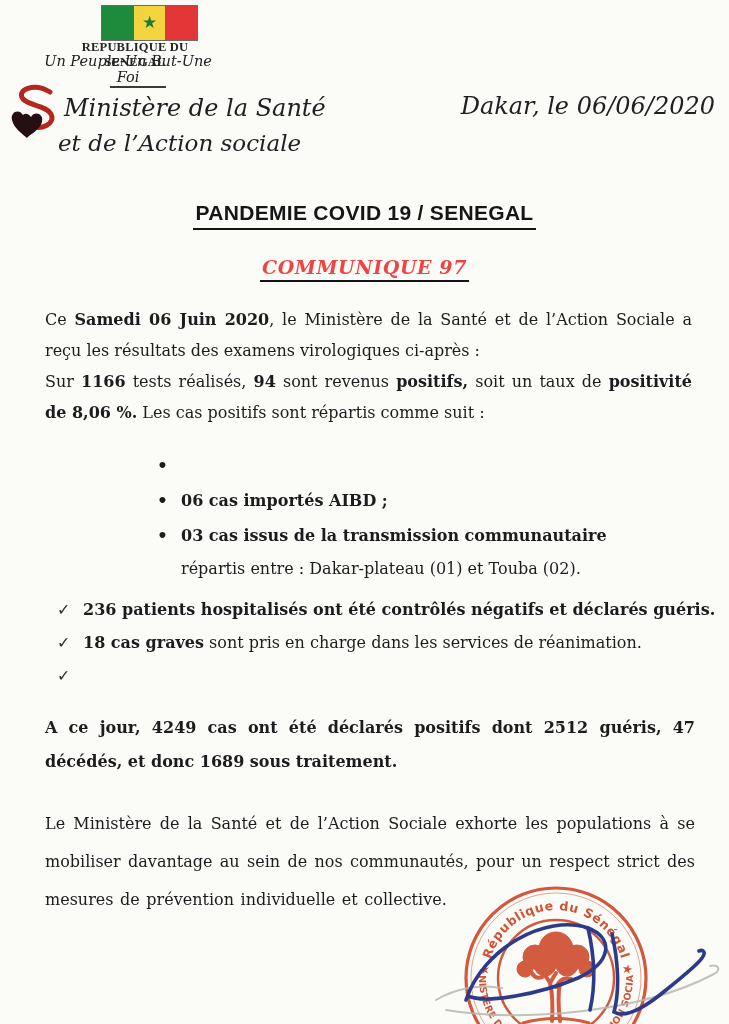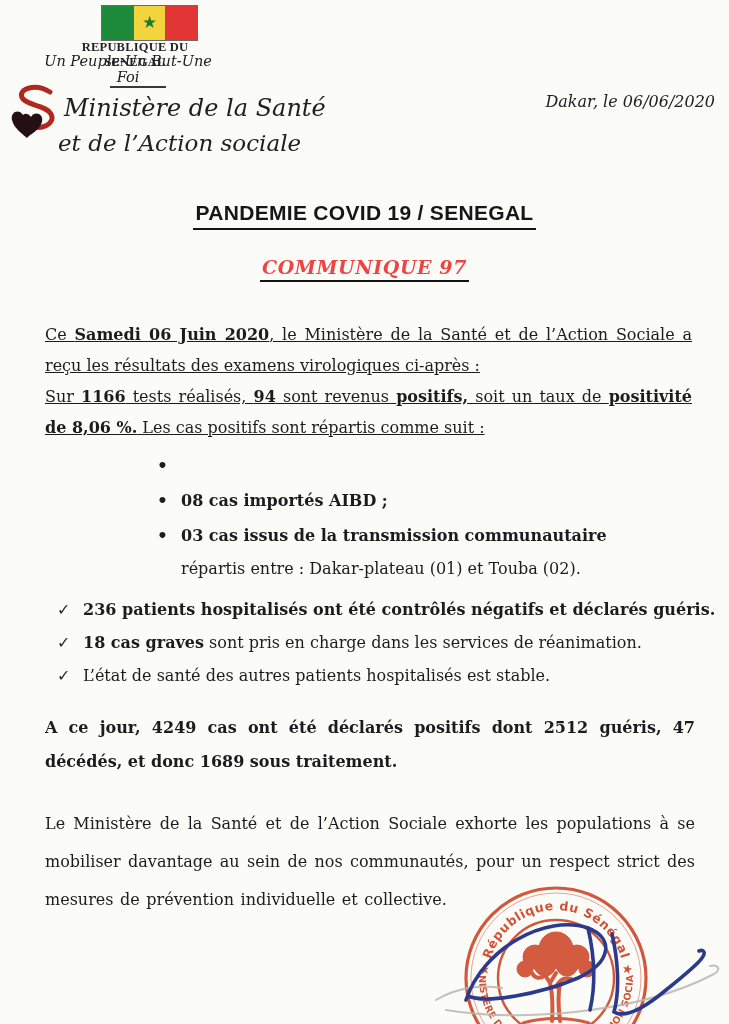--- a/index.html
+++ b/index.html
@@ -14,32 +14,32 @@
   .flag .band{flex:1;position:relative;}
   .flag .star{position:absolute;left:50%;top:50%;transform:translate(-50%,-54%);font-size:17px;line-height:1;}
   .republic{left:50px;top:40px;width:170px;text-align:center;
     font-family:Liberation Serif, serif;font-weight:bold;font-size:12.5px;letter-spacing:.2px;color:#242426;}
   .motto{left:38px;top:53px;width:180px;text-align:center;font-style:italic;font-size:14.5px;color:#26262a;}
   .hdr-divider{left:110px;top:86px;width:56px;height:2px;background:#3a3a3a;}
   .logo{left:8px;top:84px;}
   .script{font-style:italic;font-family:"DejaVu Serif", serif;color:#202024;}
   .ministry1{left:64px;top:94px;font-size:24px;}
   .ministry2{left:58px;top:130px;font-size:23px;}
-  .place-date{left:430px;top:92px;width:285px;text-align:right;font-size:16px;}
+  .place-date{left:430px;top:92px;width:285px;text-align:right;font-size:24px;}
   
   .title-row{left:0;top:201px;width:729px;text-align:center;}
   .title-row .u{display:inline-block;border-bottom:2.5px solid #141414;padding:0 3px 3px 3px;
     font-family:"Liberation Sans", sans-serif;font-weight:bold;font-size:21px;letter-spacing:.3px;color:#161618;}
   .subtitle-row{left:0;top:256px;width:729px;text-align:center;}
   .subtitle-row .u{display:inline-block;border-bottom:2px solid #141414;padding:0 2px 2px 2px;
     font-weight:bold;font-style:italic;font-size:19px;letter-spacing:.6px;color:#ef4444;}
   
   .bodytext{font-size:16px;line-height:31px;text-align:justify;}
   .para{margin:0;}
-  .intro-block{left:45px;top:319px;width:647px;text-decoration:underline;}
+  .intro-block{left:45px;top:304px;width:647px;}
   .b{font-weight:bold;}
   .list{left:157px;top:449px;width:497px;font-size:16px;line-height:33px;}
   .list-item{display:flex;margin-bottom:2px;}
   .list-item .marker{width:24px;flex:0 0 24px;font-weight:bold;font-size:17px;}
   .checklist{left:57px;top:594px;width:662px;font-size:16px;line-height:32px;}
   .check-item{display:flex;margin-bottom:1px;}
   .check-item .marker{width:26px;flex:0 0 26px;font-size:16px;color:#2a2a2c;}
   .summary{left:45px;top:711px;width:650px;font-weight:bold;line-height:34px;font-size:16px;text-align:justify;}
   .closing{left:45px;top:805px;width:650px;line-height:38px;font-size:16px;text-align:justify;word-spacing:1.5px;}
   
@@ -81,40 +81,39 @@
   <p class="para"><span>Ce </span><span class="b">Samedi 06 Juin 2020</span><span>, le Ministère de la Santé et de l’Action Sociale a reçu les résultats des examens virologiques ci-après :</span></p>
   <p class="para"><span>Sur </span><span class="b">1166</span><span> tests réalisés, </span><span class="b">94</span><span> sont revenus </span><span class="b">positifs,</span><span> soit un taux de </span><span class="b">positivité de 8,06 %.</span><span>  Les cas positifs sont répartis comme suit :</span></p>
 </div>
 
 <div class="abs list">
   <div class="list-item">
     <span class="marker">•</span>
   </div>
   <div class="list-item">
     <span class="marker">•</span>
-    <span class="txt"><span class="b">08 cas importés AIBD ;</span></span>
+    <span class="txt"><span class="b">06 cas importés AIBD ;</span></span>
   </div>
   <div class="list-item">
     <span class="marker">•</span>
     <span class="txt"><span class="b">03 cas issus de la transmission communautaire</span><span> répartis entre : Dakar-plateau (01) et Touba (02).</span></span>
   </div>
 </div>
 
 <div class="abs checklist">
   <div class="check-item">
     <span class="marker">✓</span>
     <span class="txt"><span class="b">236 patients hospitalisés ont été contrôlés négatifs et déclarés guéris.</span></span>
   </div>
   <div class="check-item">
     <span class="marker">✓</span>
     <span class="txt"><span class="b">18 cas graves</span><span> sont pris en charge dans les services de réanimation.</span></span>
   </div>
   <div class="check-item">
     <span class="marker">✓</span>
-    <span class="txt"><span>L’état de santé des autres patients hospitalisés est stable.</span></span>
   </div>
 </div>
 
 <div class="abs summary"><span class="b">A ce jour, 4249 cas ont été déclarés positifs dont 2512 guéris, 47 décédés, et donc 1689 sous traitement.</span></div>
 
 <div class="abs closing"><span>Le Ministère de la Santé et de l’Action Sociale exhorte les populations à se mobiliser davantage au sein de nos communautés, pour un respect strict des mesures de prévention individuelle et collective.</span></div>
 
 <div class="abs stamp">
   <svg width="190" height="190" viewBox="0 0 190 190">
     <g stroke="#cf4a2b" fill="none" opacity="0.92">

